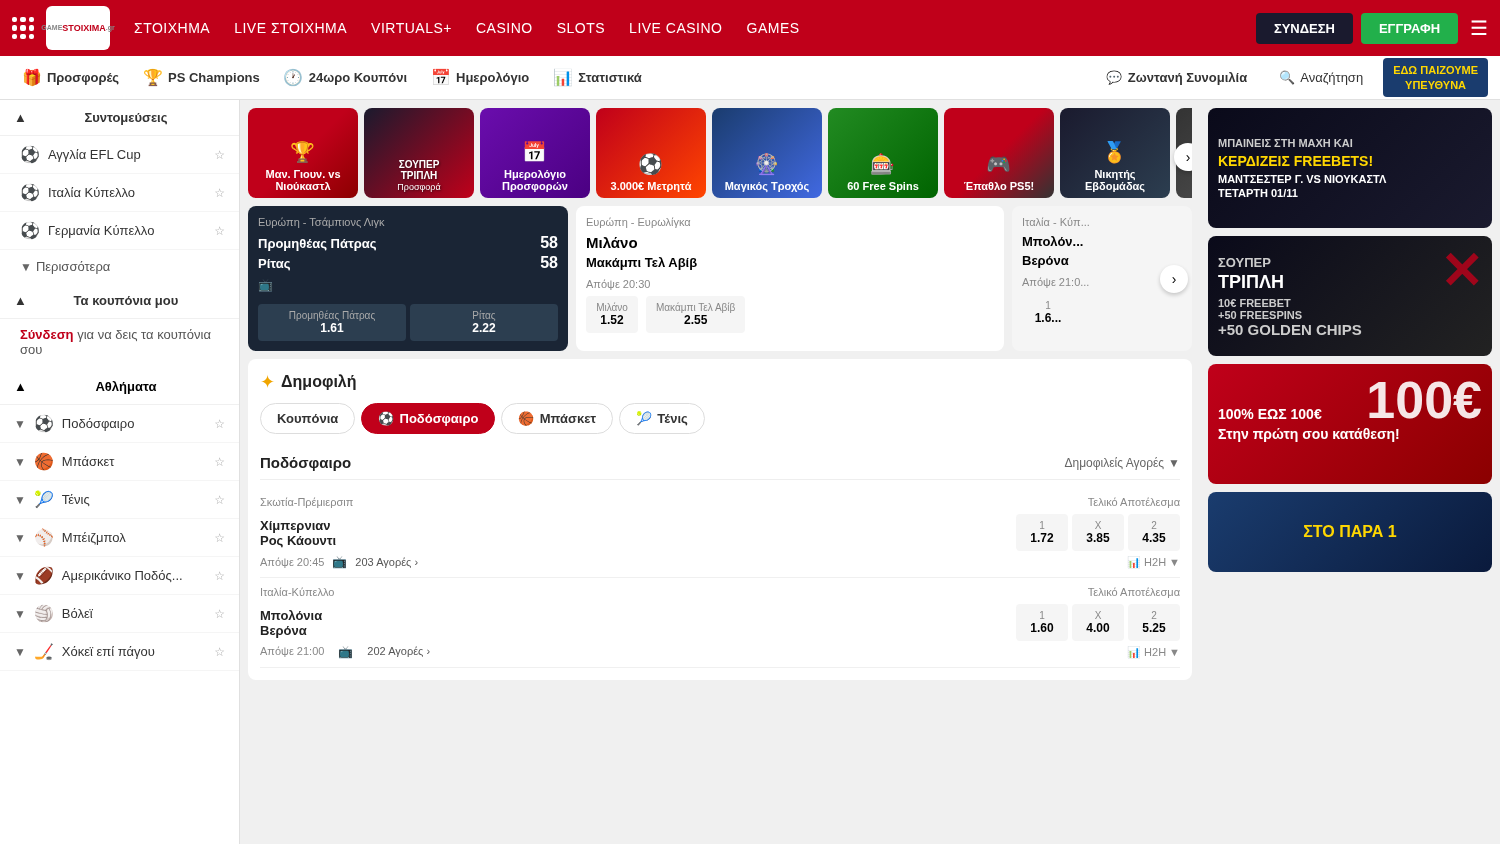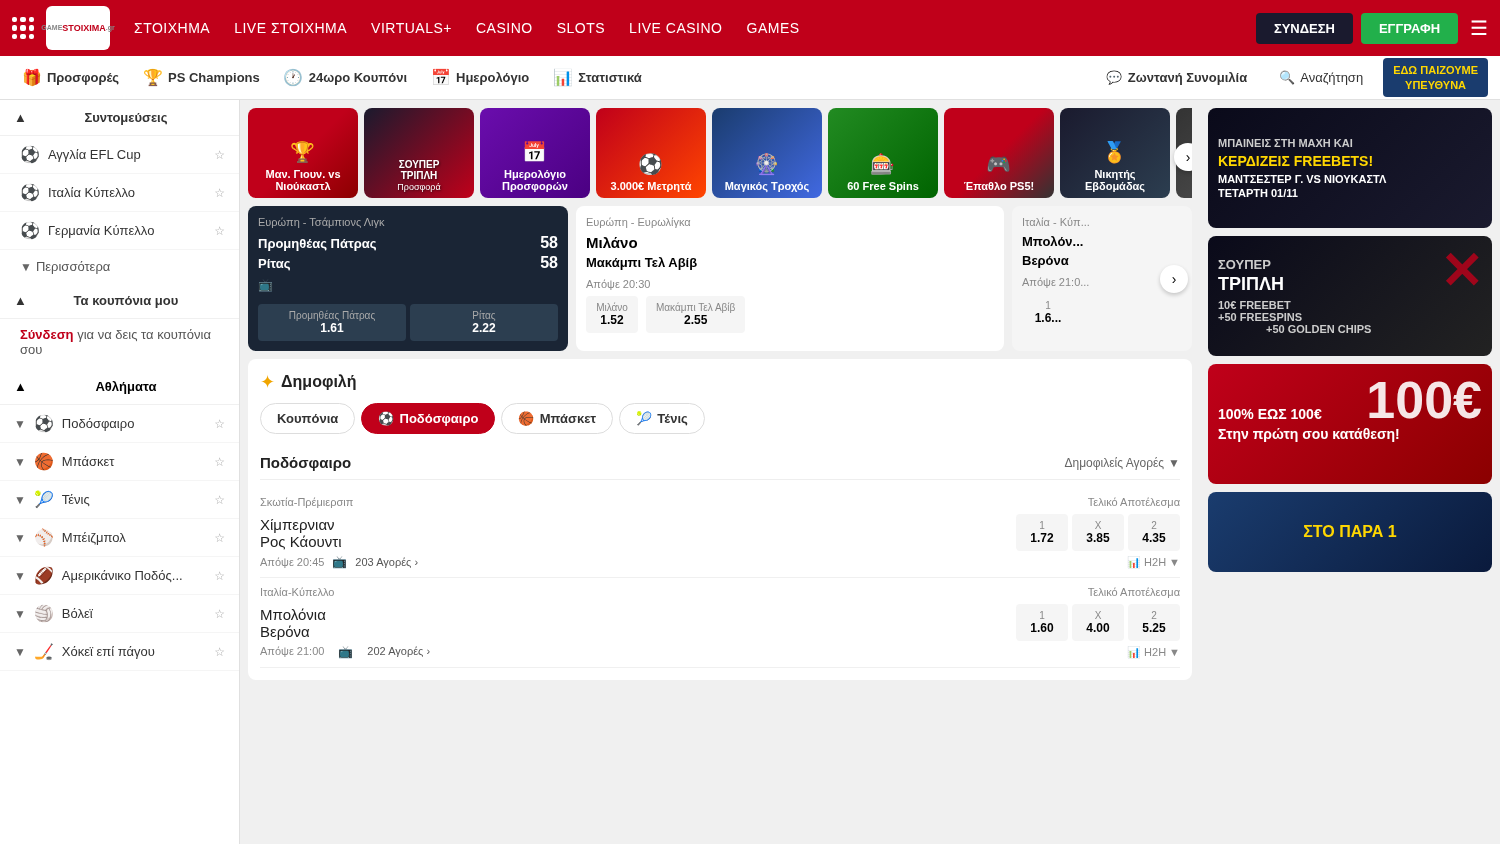--- a/index.html
+++ b/index.html
@@ -438,23 +438,23 @@
     }
     .match-row-body {
       display: flex;
       align-items: center;
       gap: 8px;
     }
     .match-row-teams {
       flex: 1;
     }
     .match-row-team {
-      font-size: 15px;
+      font-size: 13px;
       color: #222;
-      font-weight: 400;
+      font-weight: 700;
     }
     .match-row-odds {
       display: flex;
       gap: 4px;
     }
     .match-odd-btn {
       background: #f5f5f5;
       border: none;
       border-radius: 4px;
       padding: 6px 10px;
@@ -1021,21 +1021,21 @@
       </div>
     </div>
 
     <div class="promo-banner banner-tripla" style="position:relative;">
       <div style="position:absolute;right:8px;top:8px;font-size:52px;font-weight:900;color:#c0001a;opacity:0.8;line-height:1;">✕</div>
       <div class="promo-banner-content" style="flex-direction:column;align-items:flex-start;background:linear-gradient(135deg,#0a0a1a,#222);">
         <div style="font-size:13px;color:#ccc;margin-bottom:2px;">ΣΟΥΠΕΡ</div>
         <div style="font-size:18px;font-weight:900;color:#fff;margin-bottom:4px;">ΤΡΙΠΛΗ</div>
         <div style="font-size:11px;color:#ccc;">10€ FREEBET</div>
         <div style="font-size:11px;color:#ccc;">+50 FREESPINS</div>
-        <div style="font-size:11px;color:#ccc;margin-left:48px;">+50 GOLDEN CHIPS</div>
+        <div style="font-size:15px;color:#ccc;">+50 GOLDEN CHIPS</div>
       </div>
     </div>
 
     <div class="promo-banner" style="background:linear-gradient(135deg,#c0001a,#8b0000);position:relative;">
       <div style="position:absolute;right:10px;top:10px;font-size:52px;font-weight:900;color:#fff;opacity:0.9;line-height:1;">100€</div>
       <div class="promo-banner-content" style="flex-direction:column;align-items:flex-start;">
         <div style="font-size:14px;font-weight:900;color:#fff;margin-bottom:4px;">100% ΕΩΣ 100€</div>
         <div style="font-size:14px;color:#ffccc;">Στην πρώτη σου κατάθεση!</div>
       </div>
     </div>

